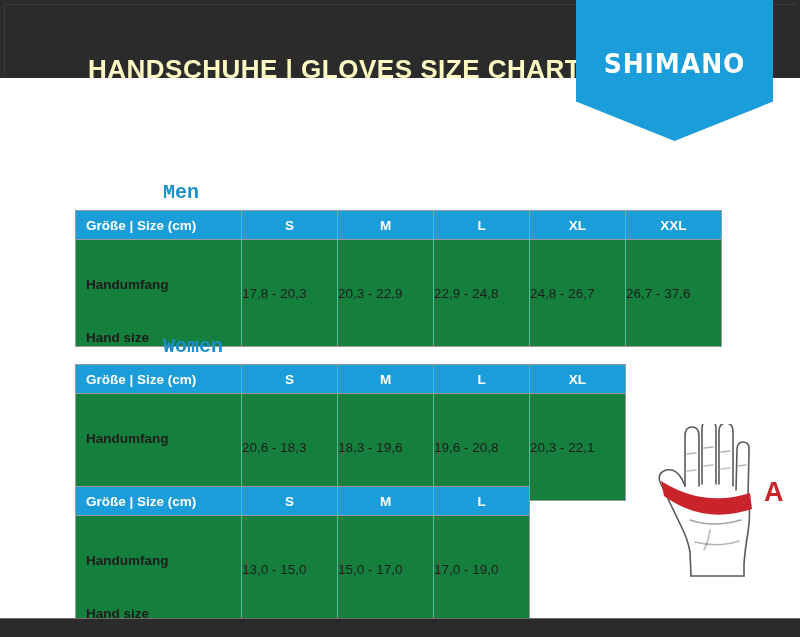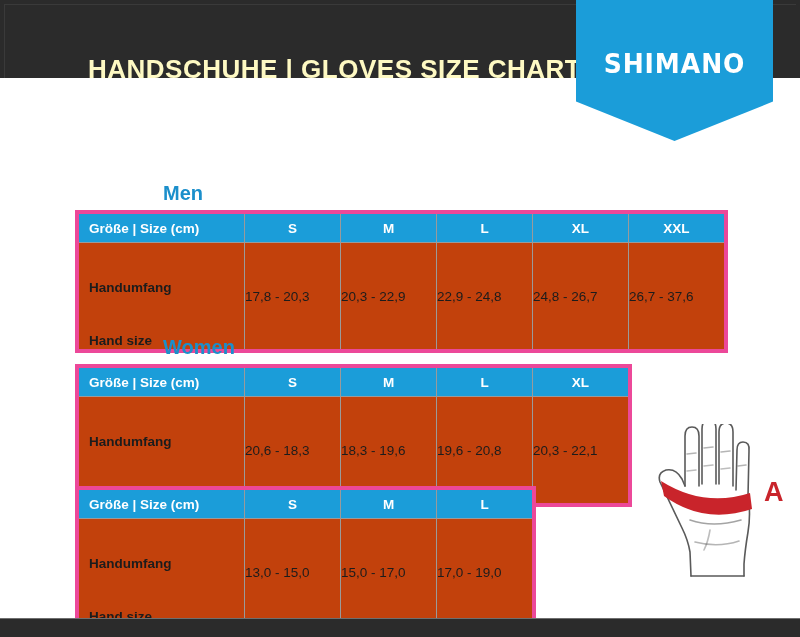--- a/index.html
+++ b/index.html
@@ -102,27 +102,28 @@
   
   .section {
     position: absolute;
   }
   .section-title {
     color: #1b8fcb;
     font-size: 20px;
     font-weight: bold;
     margin: 0 0 6px 88px;
     line-height: 22px;
+    font-family: Liberation Mono, monospace;
   }
 
   table.size-table {
     border-collapse: collapse;
     table-layout: fixed;
-    border: 4px solid #ec4899;
-    background: #c2410c;
+    border: 1px solid #ec4899;
+    background: #15803d;
   }
   table.size-table th,
   table.size-table td {
     border: 1px solid #9a9a9a;
     padding: 0;
     margin: 0;
   }
   
   table.size-table thead th {
     background: #1b9dd9;

